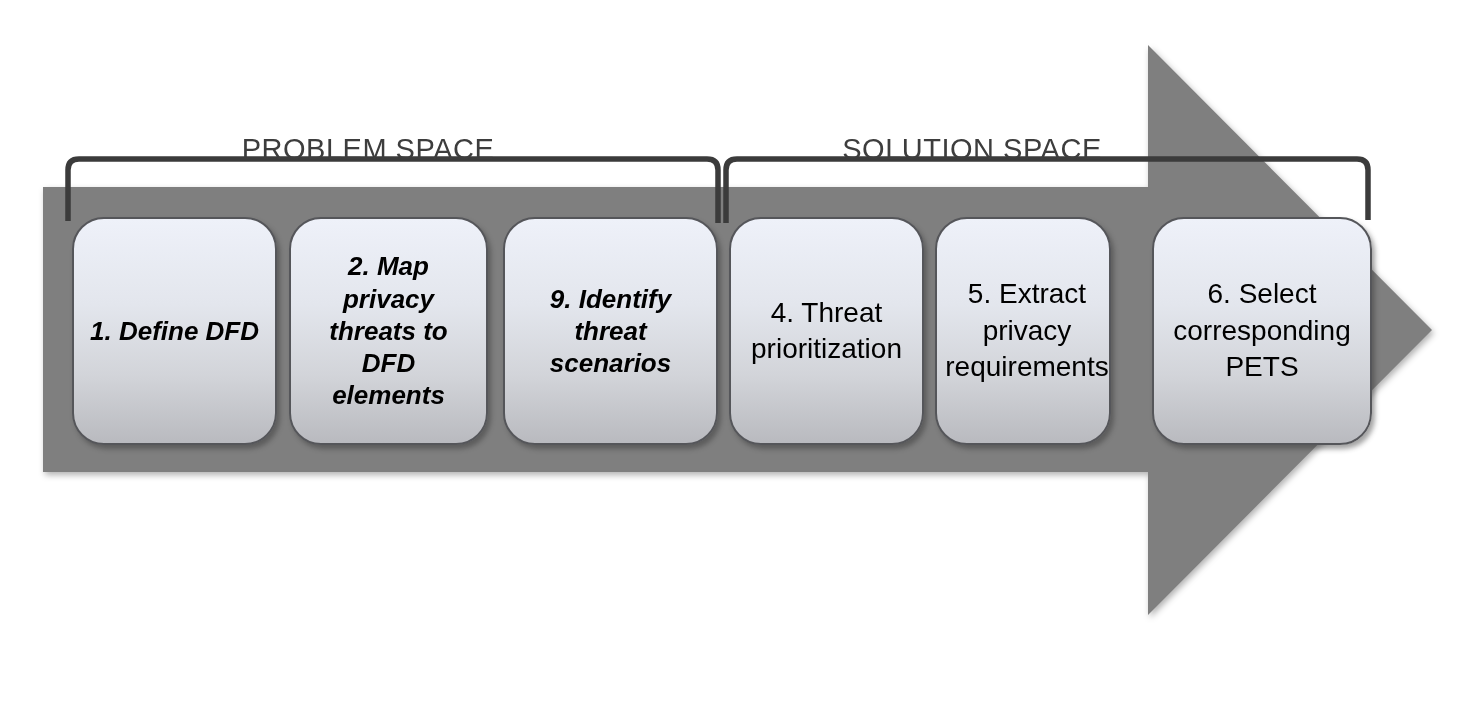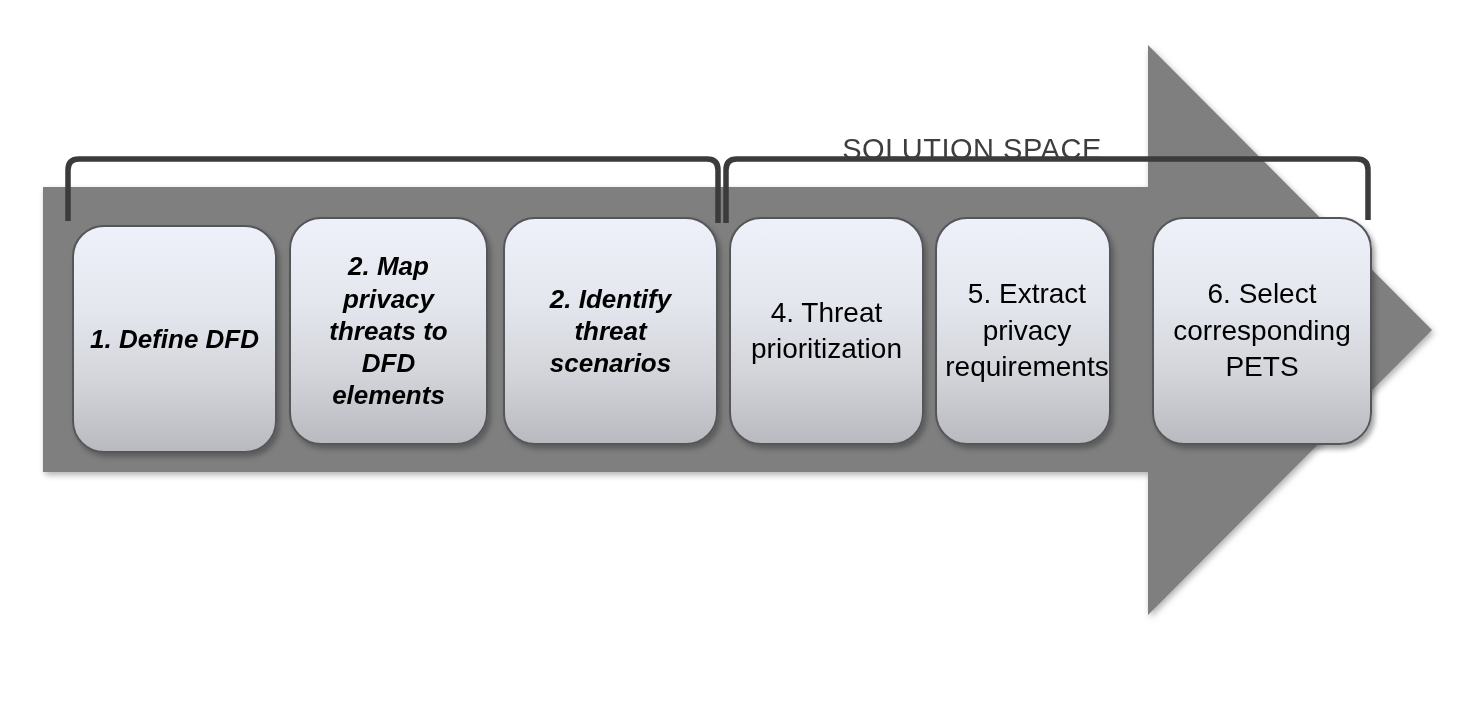--- a/index.html
+++ b/index.html
@@ -60,55 +60,56 @@
     color: #000000;
     font-size: 28px;
     line-height: 1.3;
   }
   .step-box.bold .step-label {
     font-weight: bold;
     font-size: 26px;
     line-height: 1.24;
     font-style: italic;
   }
-  .step-1 { left: 72px;   width: 205px; margin-top: 8px; }
+  .step-1 { left: 72px;   width: 205px; }
   .step-2 { left: 289px;  width: 199px; }
   .step-3 { left: 503px;  width: 215px; }
   .step-4 { left: 729px;  width: 195px; align-items: center; }
   .step-5 { left: 935px;  width: 176px; padding-left: 20px; }
   .step-6 { left: 1152px; width: 220px; }
 </style>
 </head>
 <body>
 
 <div class="canvas">
 
   <svg class="shapes" width="1472" height="711" viewBox="0 0 1472 711">
     <polygon fill="#7f7f7f" points="43,187 1148,187 1148,45 1432,330 1148,615 1148,472 43,472"></polygon>
     <path stroke="#3b3b3b" d="M 68 221 L 68 170 Q 68 159 79 159 L 707 159 Q 718 159 718 170 L 718 223"></path>
     <path stroke="#3b3b3b" d="M 726 223 L 726 170 Q 726 159 737 159 L 1357 159 Q 1368 159 1368 170 L 1368 220"></path>
   </svg>
 
+  <div class="space-label problem">PROBLEM SPACE</div>
 
   <div class="space-label solution">SOLUTION SPACE</div>
 
   <div class="step-box bold step-1">
     <span class="step-label">1. Define DFD</span>
   </div>
 
   <div class="step-box bold step-2">
     <span class="step-label">2. Map
 privacy
 threats to
 DFD
 elements</span>
   </div>
 
   <div class="step-box bold step-3">
-    <span class="step-label">2. Identify
+    <span class="step-label">9. Identify
 threat
 scenarios</span>
   </div>
 
   <div class="step-box step-4">
     <span class="step-label">4. Threat
 prioritization</span>
   </div>
 
   <div class="step-box step-5">

